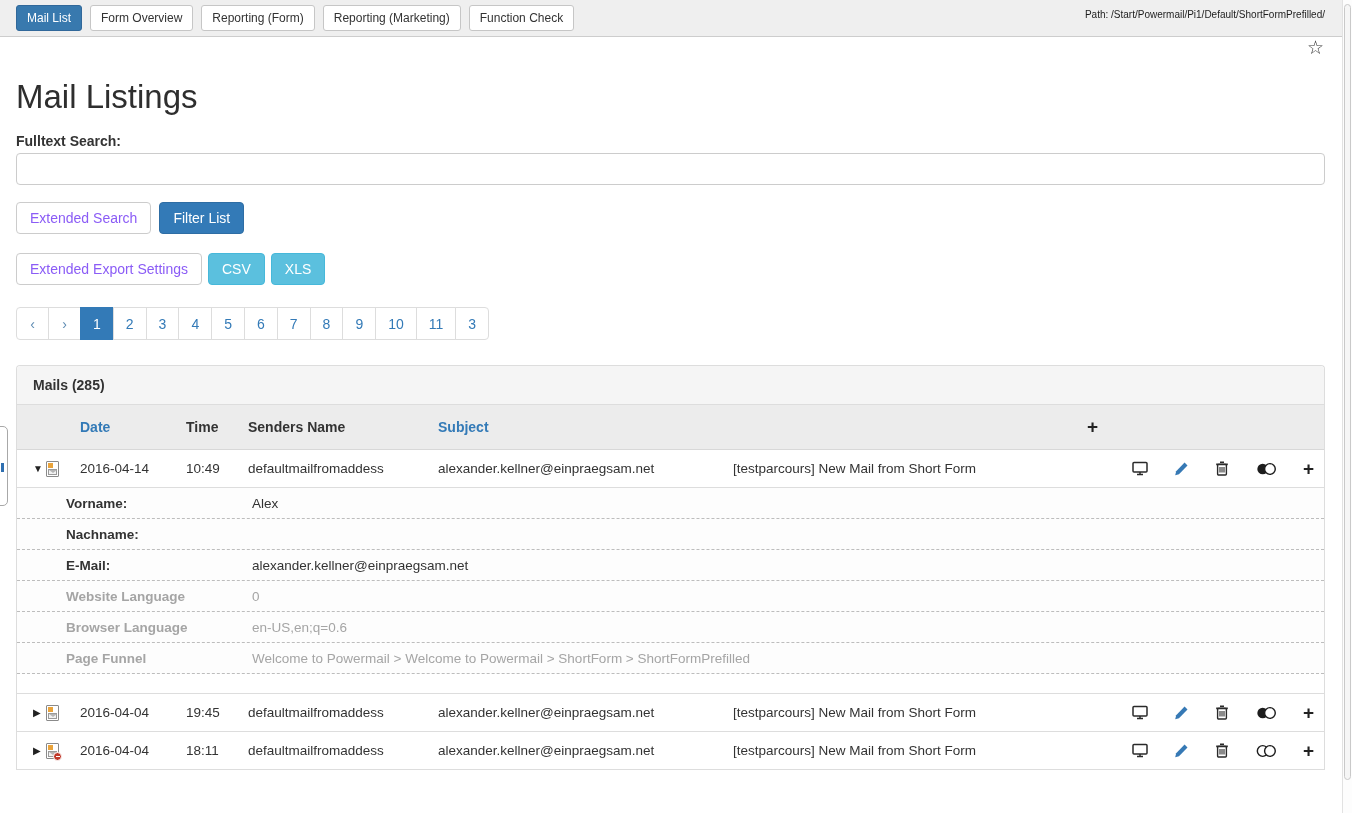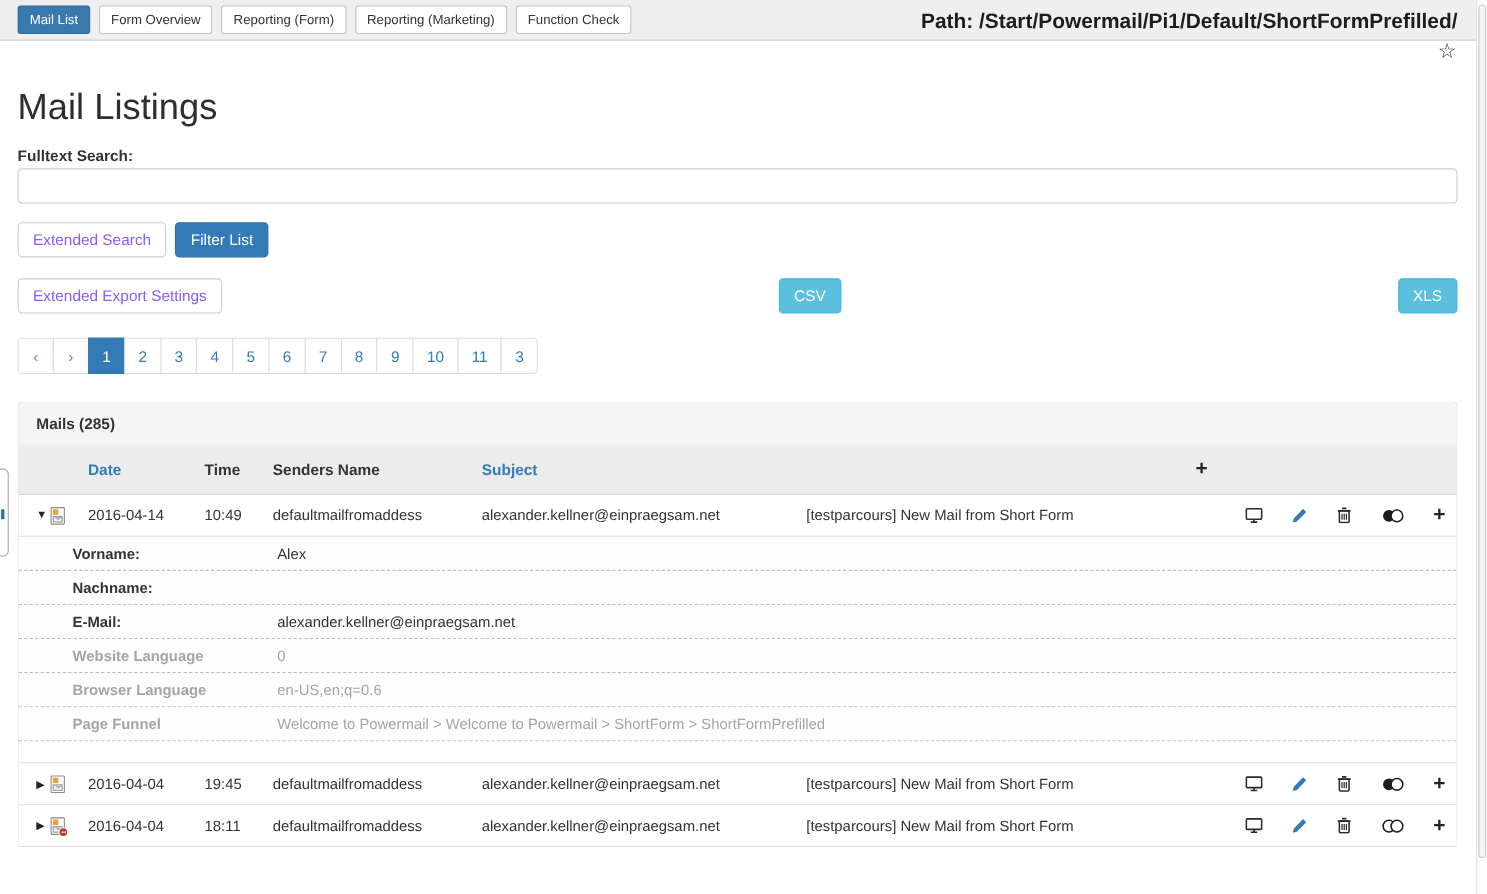--- a/index.html
+++ b/index.html
@@ -6,21 +6,21 @@
   html,body { width:1352px; height:813px; overflow:hidden; background:#fff;
     font-family:"Liberation Sans", sans-serif; color:#333; }
 
   
   .docheader { position:relative; height:37px; background:#efefef;
     border-bottom:1px solid #cdcdcd; display:flex; align-items:center;
     padding-left:16px; gap:8px; }
   .tab-btn { font-size:12px; padding:5px 10px; border-radius:3px; cursor:pointer;
     background:#fff; border:1px solid #c6c6c6; color:#333; white-space:nowrap; }
   .tab-btn.active { background:#3879ae; border-color:#31689a; color:#fff; }
-  .path-label { position:absolute; right:27px; top:9px; font-size:19px; color:#1d1d1d;font-weight:bold; }
+  .path-label { position:absolute; right:27px; top:9px; font-size:10px; color:#1d1d1d; }
   .star { position:absolute; right:28px; top:38px; font-size:19px; color:#333; cursor:pointer; line-height:1; }
 
   
   .scrollbar { position:absolute; right:0; top:0; width:10px; height:813px;
     background:#fdfdfd; border-left:1px solid #e2e2e2; }
   .scroll-thumb { position:absolute; left:1px; top:4px; width:7px; height:776px;
     background:#f6f6f6; border:1px solid #c9c9c9; border-radius:4px; }
 
   
   .nav-handle { position:absolute; left:-8px; top:426px; width:16px; height:80px;
@@ -34,21 +34,21 @@
   .search-label { display:block; font-size:14px; font-weight:700; margin-bottom:4px; }
   .search-input { width:100%; height:32px; border:1px solid #ccc; border-radius:4px;
     padding:0 10px; font-size:14px; font-family:inherit; }
 
   .btn { display:inline-block; font-size:14px; padding:7px 13px; border-radius:4px;
     border:1px solid #ccc; background:#fff; color:#8b5cf6; cursor:pointer; white-space:nowrap; }
   .btn-primary { background:#337ab7; border-color:#2e6da4; color:#fff; }
   .btn-info { background:#5bc0de; border-color:#46b8da; color:#fff; }
 
   .filter-row { margin-top:17px; display:flex; gap:8px; }
-  .export-row { margin-top:19px; display:flex; justify-content:space-between; gap:6px; }
+  .export-row { margin-top:19px; display:flex; justify-content:flex-start; gap:6px; }
 
   
   .pagination { margin-top:22px; display:inline-flex; }
   .page-item { min-width:33px; height:33px; display:flex; align-items:center; justify-content:center;
     padding:0 12px; border:1px solid #ddd; margin-left:-1px; background:#fff; color:#337ab7;
     font-size:14px; cursor:pointer; }
   .page-item:first-child { margin-left:0; border-radius:4px 0 0 4px; }
   .page-item:last-child { border-radius:0 4px 4px 0; }
   .page-item.active { background:#337ab7; border-color:#337ab7; color:#fff; }
   .page-item.chev { color:#5f8cb3; }

